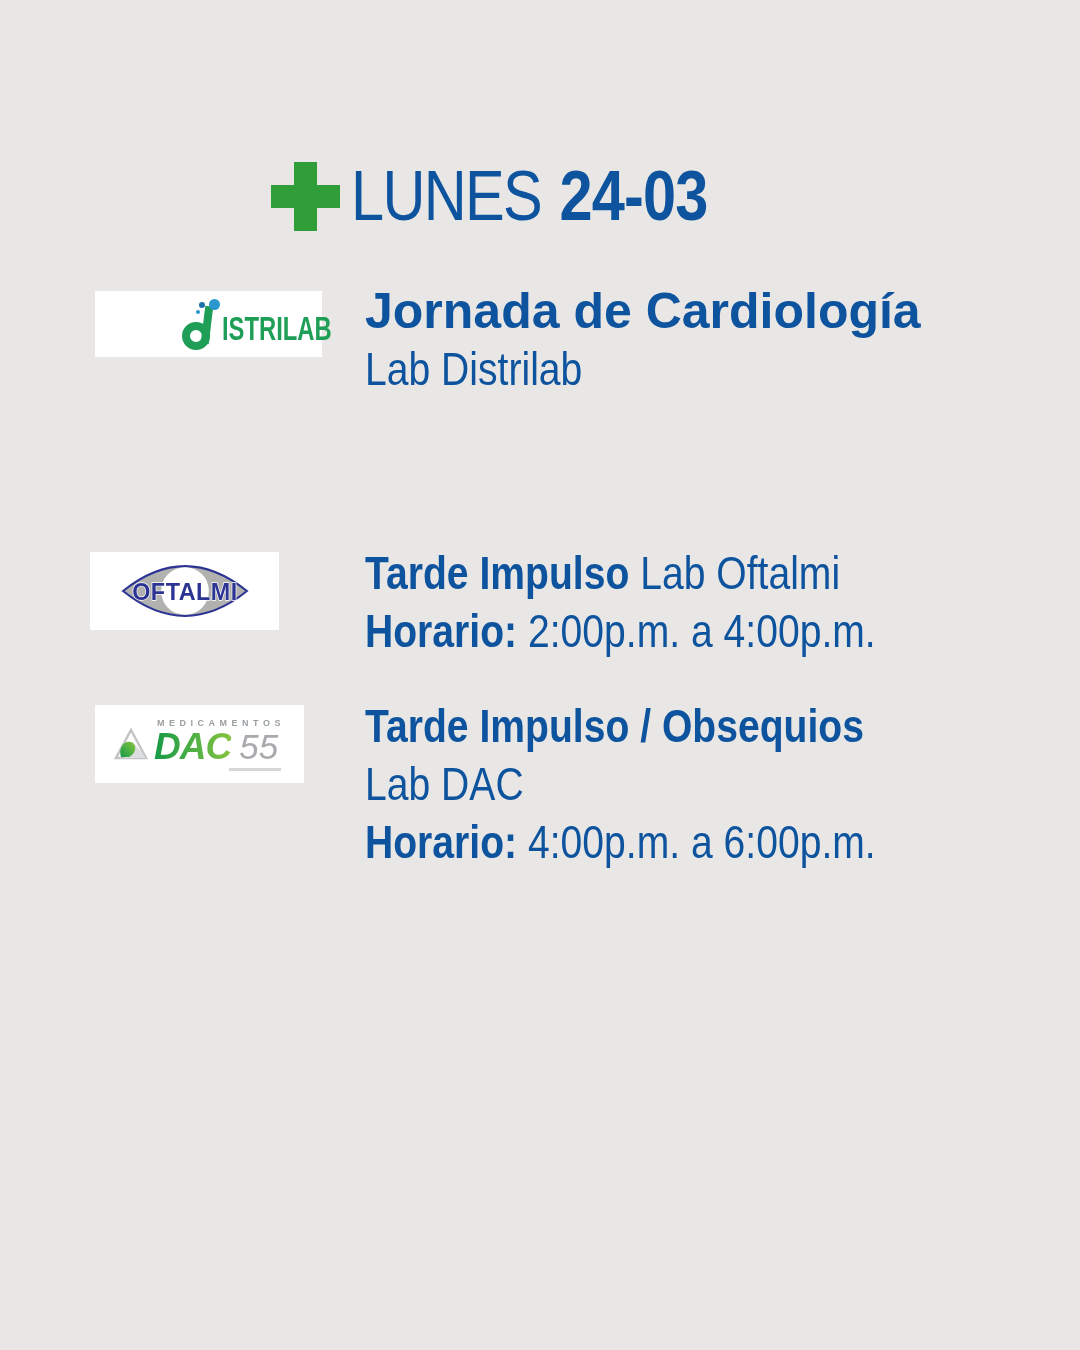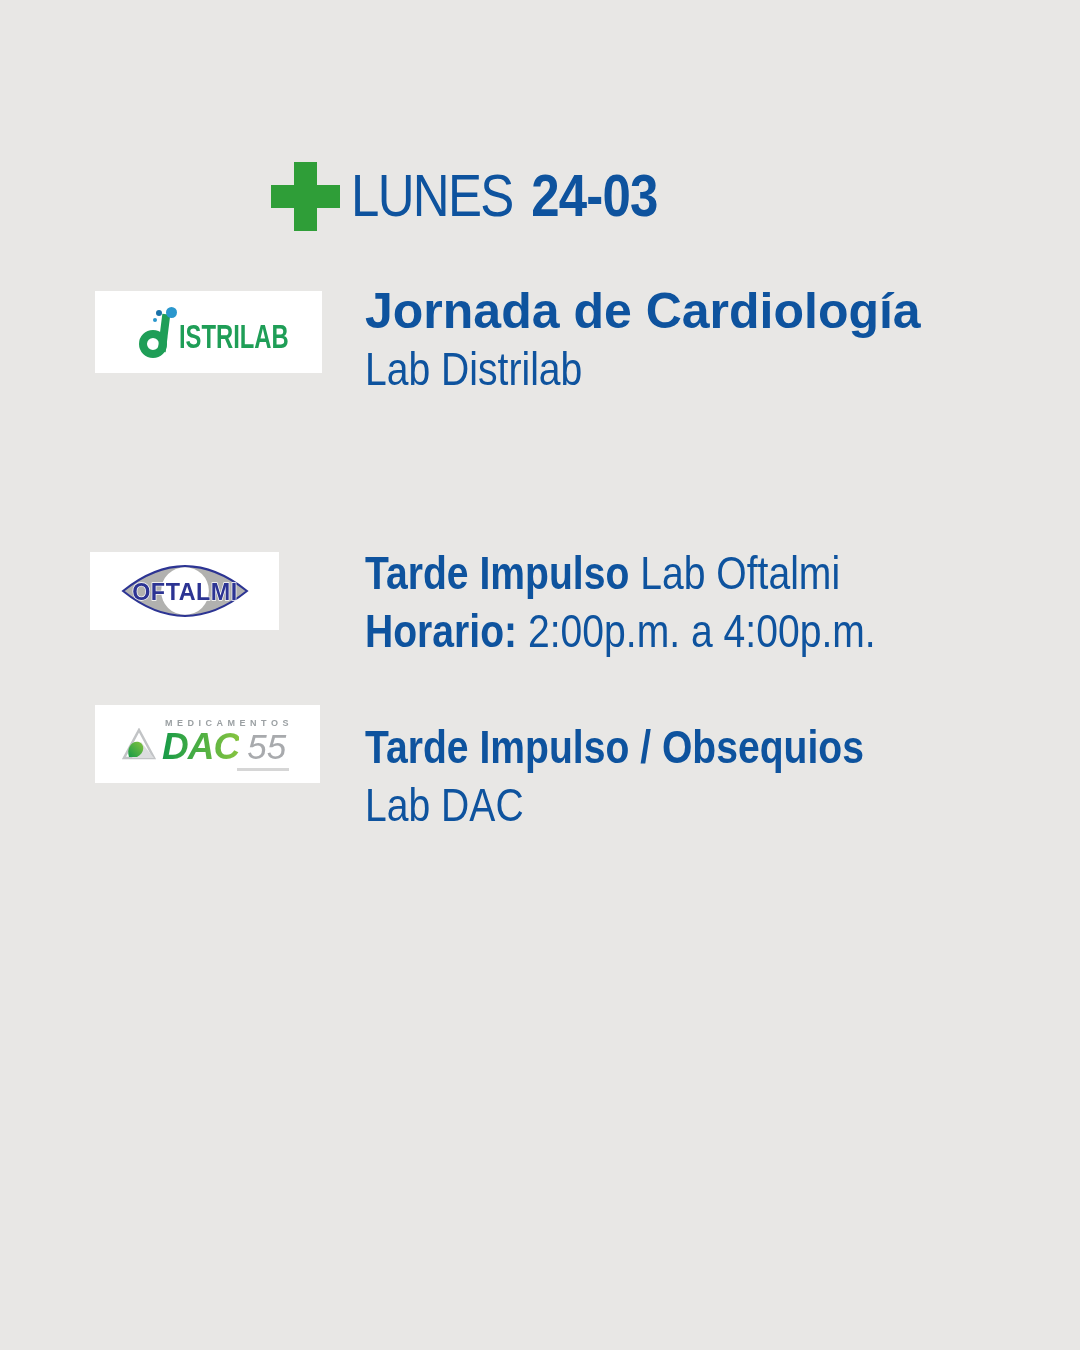--- a/index.html
+++ b/index.html
@@ -17,29 +17,29 @@
     position:relative;overflow:hidden;
   }
   
   .header{
     position:absolute;left:271px;top:158px;height:76px;
     display:flex;align-items:center;
   }
   .plus{position:relative;width:69px;height:69px;margin-right:11px;flex:0 0 auto;}
   .plus .bar-v{position:absolute;left:23px;top:0;width:23px;height:69px;background:var(--green);}
   .plus .bar-h{position:absolute;left:0;top:23px;width:69px;height:23px;background:var(--green);}
-  .header-text{font-size:60px;line-height:1;color:var(--blue);white-space:nowrap;}
+  .header-text{font-size:70px;line-height:1;color:var(--blue);white-space:nowrap;}
   .cond{display:inline-block;transform:scaleX(0.85);transform-origin:0 50%;white-space:nowrap;}
   .day{font-weight:400;letter-spacing:-2px;}
   .date{font-weight:700;letter-spacing:-1px;margin-left:22px;}
   
   .logo-box{position:absolute;background:#ffffff;display:flex;align-items:center;justify-content:center;}
-  .logo-distrilab{left:95px;top:291px;width:227px;height:82px;}
+  .logo-distrilab{left:95px;top:291px;width:227px;height:66px;justify-content:flex-end;}
   .logo-oftalmi{left:90px;top:552px;width:189px;height:78px;}
-  .logo-dac{left:95px;top:705px;width:225px;height:78px;align-items:center;}
+  .logo-dac{left:95px;top:705px;width:209px;height:78px;align-items:center;}
   
   .dstr-wrap{display:flex;align-items:flex-end;}
   .dstr-icon{position:relative;width:40px;height:52px;flex:0 0 auto;}
   .dstr-ring{position:absolute;left:0;bottom:0;width:28px;height:28px;border:8px solid var(--dstr-green);border-radius:50%;box-sizing:border-box;}
   .dstr-stem{position:absolute;left:21px;bottom:6px;width:8px;height:38px;background:var(--dstr-green);transform:rotate(7deg);}
   .dstr-dot{position:absolute;border-radius:50%;}
   .dstr-dot1{left:27px;top:1px;width:11px;height:11px;background:#2a97cd;}
   .dstr-dot2{left:17px;top:4px;width:6px;height:6px;background:#1b72a9;}
   .dstr-dot3{left:14px;top:12px;width:4px;height:4px;background:#2a97cd;}
   .dstr-textwrap{width:100px;overflow:visible;margin-bottom:2px;}
@@ -49,21 +49,21 @@
   .dac-wrap{display:flex;align-items:center;}
   .dac-right{display:flex;flex-direction:column;margin-left:6px;}
   .dac-top{font-size:9px;font-weight:700;letter-spacing:4.5px;color:#9ba0a3;margin-left:3px;}
   .dac-main{display:flex;align-items:baseline;line-height:1;}
   .dac-word{font-size:37px;font-style:italic;font-weight:700;letter-spacing:-1px;
     background:linear-gradient(90deg,#169a47,#86c440);-webkit-background-clip:text;background-clip:text;color:transparent;}
   .dac-num{font-size:35px;font-style:italic;font-weight:300;color:#a8aaad;margin-left:8px;}
   .dac-fineprint{height:3px;width:52px;background:#d6d6d6;align-self:flex-end;margin-top:3px;margin-right:4px;}
   
   .text-block{position:absolute;left:365px;color:var(--blue);}
-  .tb-1{top:282px;} .tb-2{top:544px;} .tb-3{top:718px;}
+  .tb-1{top:282px;} .tb-2{top:544px;} .tb-3{top:697px;}
   .line{height:58px;line-height:58px;font-size:46px;white-space:nowrap;}
   .line .seg-b{font-weight:700;}
   .line.heavy{font-size:50px;font-weight:700;}
 </style>
 </head>
 <body>
 
 <div>
 
   <div class="header">
@@ -146,15 +146,18 @@
     </div>
   </div>
 
   <div class="text-block tb-3">
     <div class="line">
       <span class="cond"><span class="seg-b">Tarde Impulso / Obsequios</span></span>
     </div>
     <div class="line">
       <span class="cond"><span>Lab DAC</span></span>
     </div>
+    <div class="line">
+      <span class="cond"><span class="seg-b">Horario:</span><span> 4:00p.m. a 6:00p.m.</span></span>
+    </div>
   </div>
 
 </div>
 
 </body></html>

